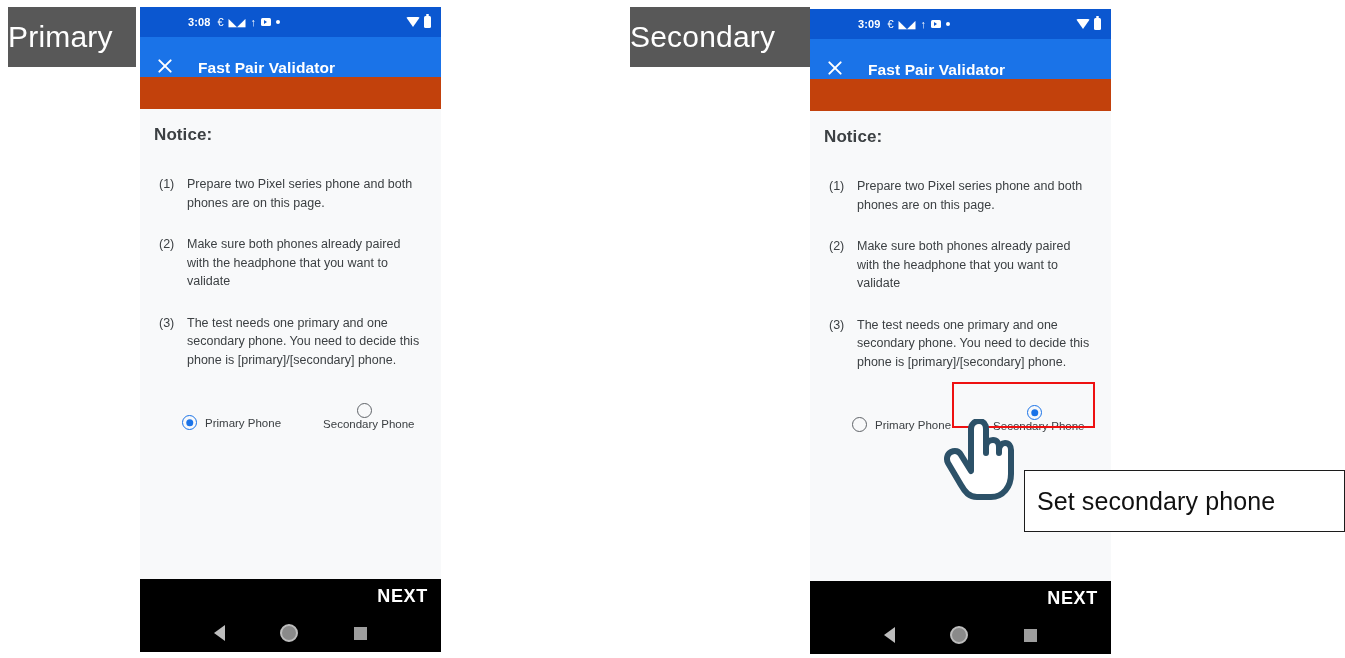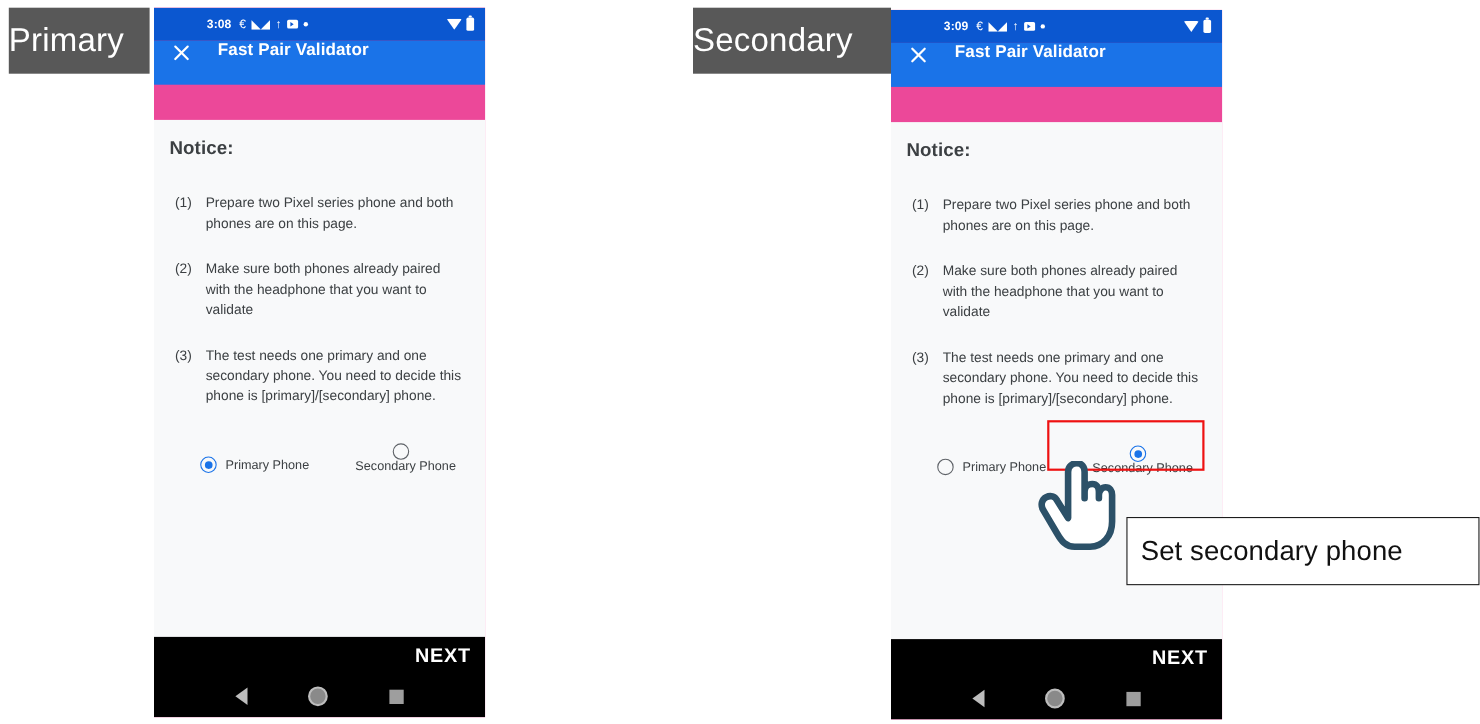--- a/index.html
+++ b/index.html
@@ -32,21 +32,21 @@
   }
   #label-primary   { left: 8px;   top: 7px; width: 128px; height: 60px; }
   #label-secondary { left: 630px; top: 7px; width: 180px; height: 60px; }
 
   
   .phone {
     position: absolute;
     top: 7px;
     width: 301px;
     height: 645px;
-    background: #ec4899;
+    background: #c2410c;
     box-sizing: border-box;
     overflow: hidden;
     z-index: 2;
   }
   #phone-primary   { left: 140px; }
   #phone-secondary { left: 810px; top: 9px; }
 
   
   .status-bar {
     position: relative;
@@ -122,21 +122,21 @@
     width: 3px; height: 2px;
     background: #ffffff;
     border-radius: 1px;
   }
 
   
   .app-bar {
     height: 40px;
     background: #1a73e8;
     display: flex;
-    align-items: flex-start;
+    align-items: flex-end;
     padding-left: 14px;
     box-sizing: border-box;
   }
   .close-x {
     width: 22px; height: 22px;
     position: relative;
     flex: 0 0 auto;
     cursor: pointer;
   }
   .close-x::before, .close-x::after {

